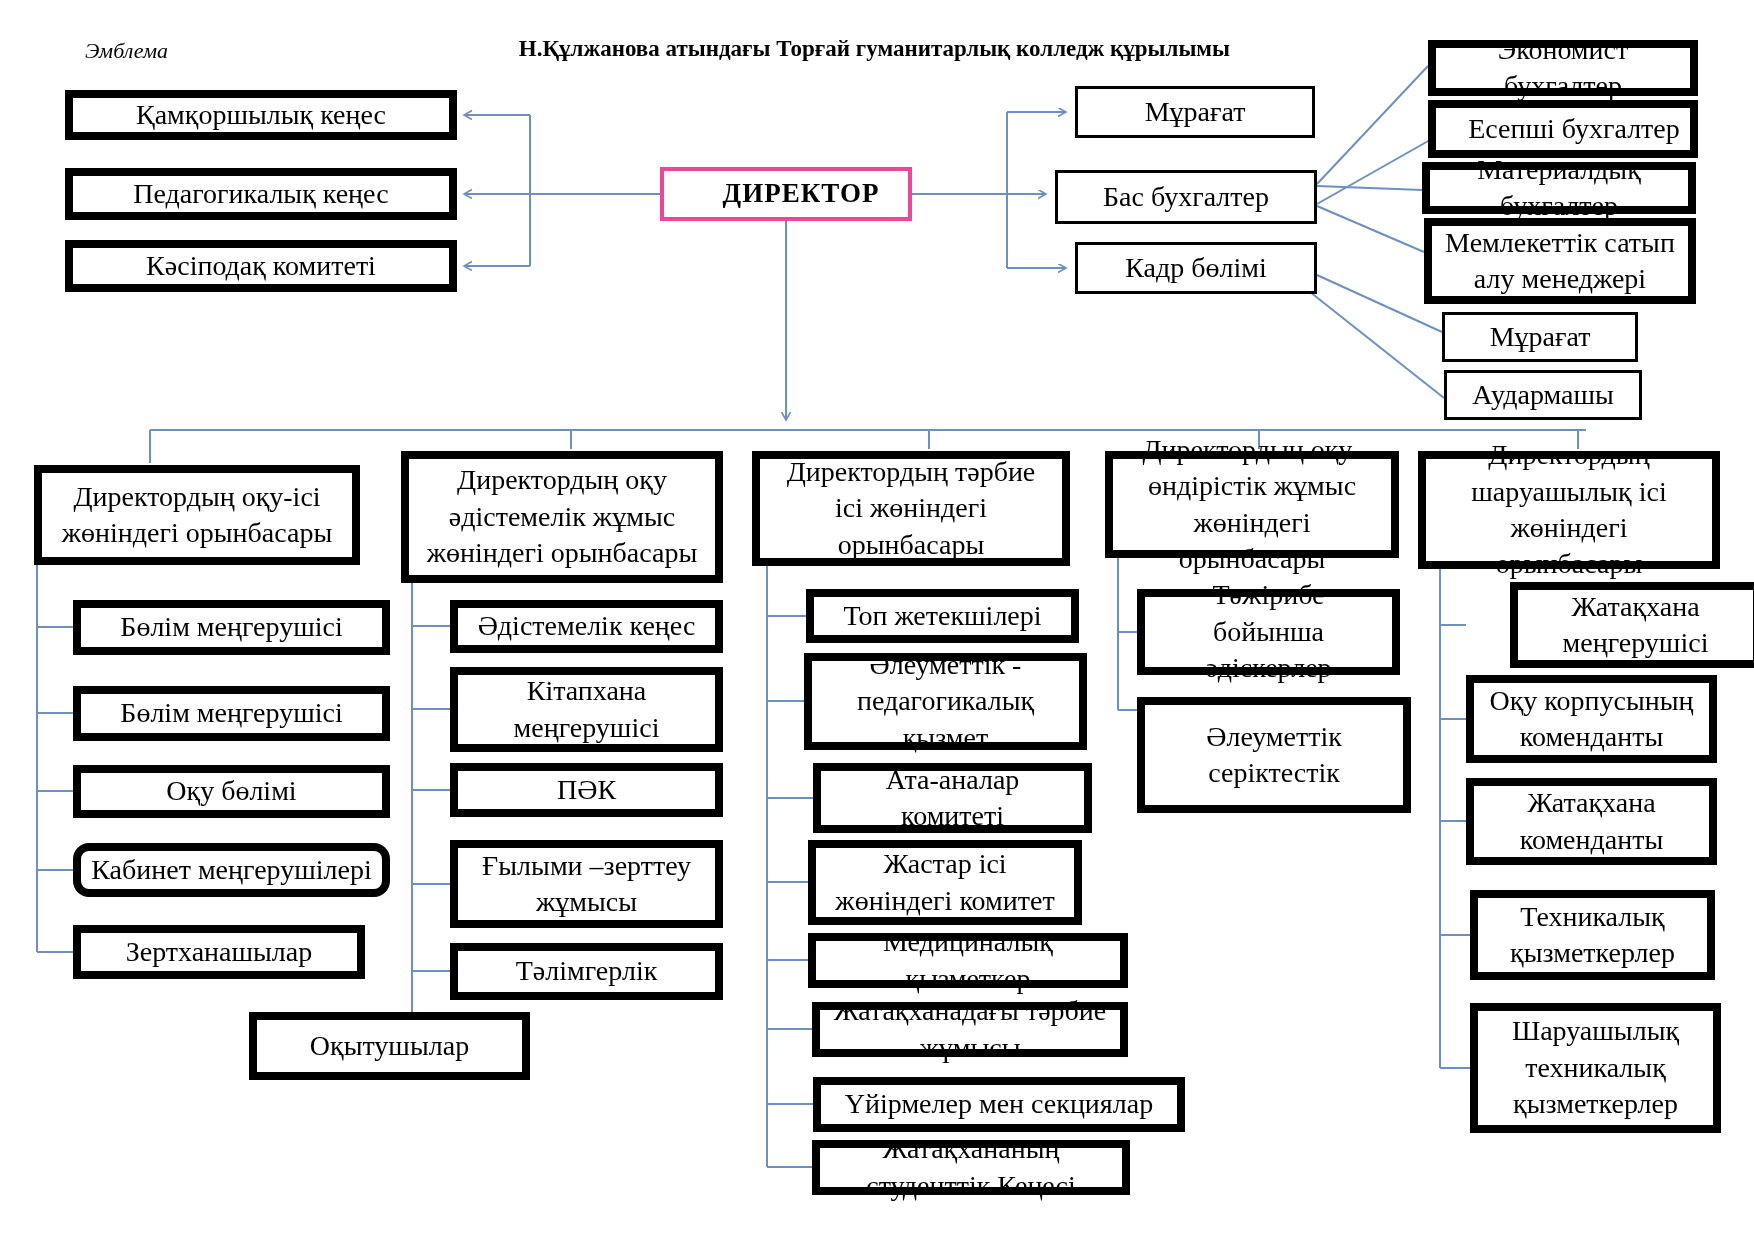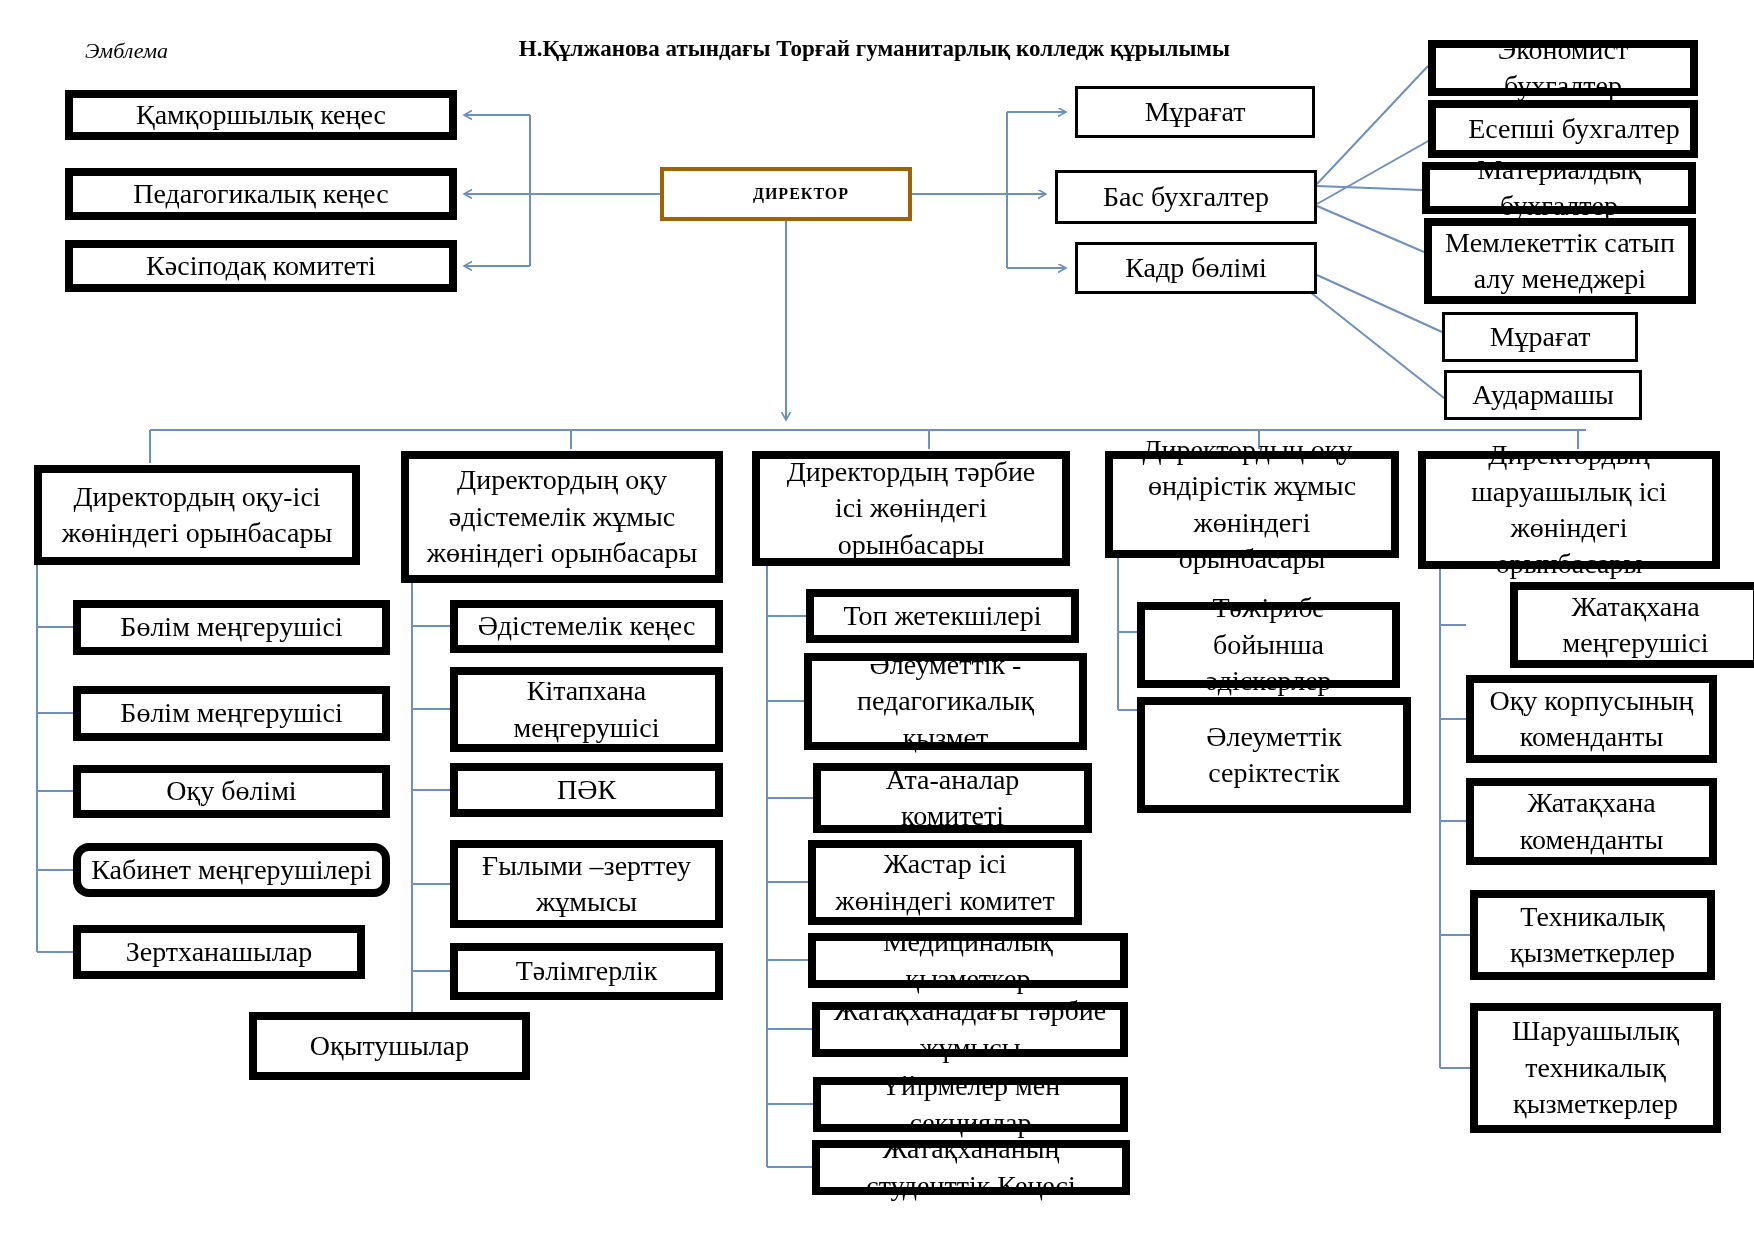--- a/index.html
+++ b/index.html
@@ -18,22 +18,22 @@
     background:#ffffff;
     display:flex;align-items:center;justify-content:center;
     text-align:center;
     font-size:28px;color:#000000;
     line-height:1.3;
     padding:2px 10px;
     z-index:1;
   }
   .thin{border-width:3px;}
   .director{
-    border:4px solid #a16207;
-    font-weight:bold;font-size:16px;letter-spacing:1px;padding-left:40px;
+    border:4px solid #ec4899;
+    font-weight:bold;font-size:27px;letter-spacing:1px;padding-left:40px;
   }
   .emblem{
     position:absolute;left:85px;top:38px;
     font-style:italic;font-size:22px;z-index:1;text-align:center;
   }
   .title{
     position:absolute;left:330px;top:36px;width:900px;
     text-align:right;font-weight:bold;font-size:23px;z-index:1;
   }
 </style>
@@ -162,24 +162,24 @@
   <div class="node" style="left:450px;top:840px;width:273px;height:88px;">Ғылыми –зерттеу жұмысы</div>
   <div class="node" style="left:450px;top:943px;width:273px;height:57px;">Тәлімгерлік</div>
   <div class="node" style="left:249px;top:1012px;width:281px;height:68px;">Оқытушылар</div>
 
   <div class="node" style="left:806px;top:589px;width:273px;height:54px;">Топ жетекшілері</div>
   <div class="node" style="left:804px;top:653px;width:283px;height:97px;">Әлеуметтік - педагогикалық қызмет</div>
   <div class="node" style="left:813px;top:763px;width:279px;height:70px;">Ата-аналар комитеті</div>
   <div class="node" style="left:808px;top:840px;width:274px;height:85px;">Жастар ісі жөніндегі комитет</div>
   <div class="node" style="left:808px;top:933px;width:320px;height:55px;">Медициналық қызметкер</div>
   <div class="node" style="left:812px;top:1002px;width:316px;height:55px;">Жатақханадағы тәрбие жұмысы</div>
-  <div class="node" style="left:813px;top:1077px;width:315px;height:55px;">Үйірмелер мен секциялар</div>
+  <div class="node" style="left:813px;top:1077px;width:372px;height:55px;">Үйірмелер мен секциялар</div>
   <div class="node" style="left:812px;top:1140px;width:318px;height:55px;">Жатақхананың студенттік Кеңесі</div>
 
-  <div class="node" style="left:1137px;top:602px;width:263px;height:86px;">Тәжірибе бойынша әдіскерлер</div>
+  <div class="node" style="left:1137px;top:589px;width:263px;height:86px;">Тәжірибе бойынша әдіскерлер</div>
   <div class="node" style="left:1137px;top:697px;width:274px;height:116px;">Әлеуметтік серіктестік</div>
 
   <div class="node" style="left:1466px;top:582px;width:251px;height:86px;margin-left:44px;">Жатақхана меңгерушісі</div>
   <div class="node" style="left:1466px;top:675px;width:251px;height:88px;">Оқу корпусының коменданты</div>
   <div class="node" style="left:1466px;top:778px;width:251px;height:87px;">Жатақхана коменданты</div>
   <div class="node" style="left:1470px;top:890px;width:245px;height:90px;">Техникалық қызметкерлер</div>
   <div class="node" style="left:1470px;top:1003px;width:251px;height:130px;">Шаруашылық техникалық қызметкерлер</div>
 
 </div>
 

